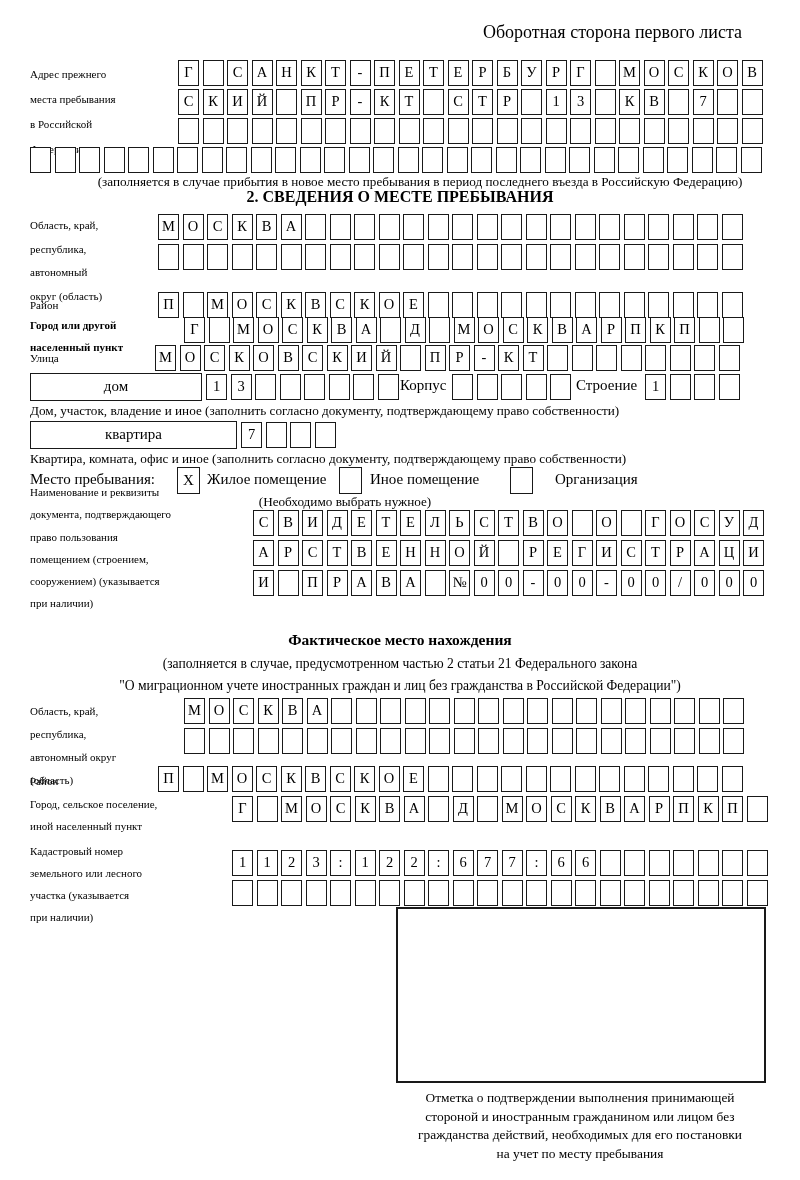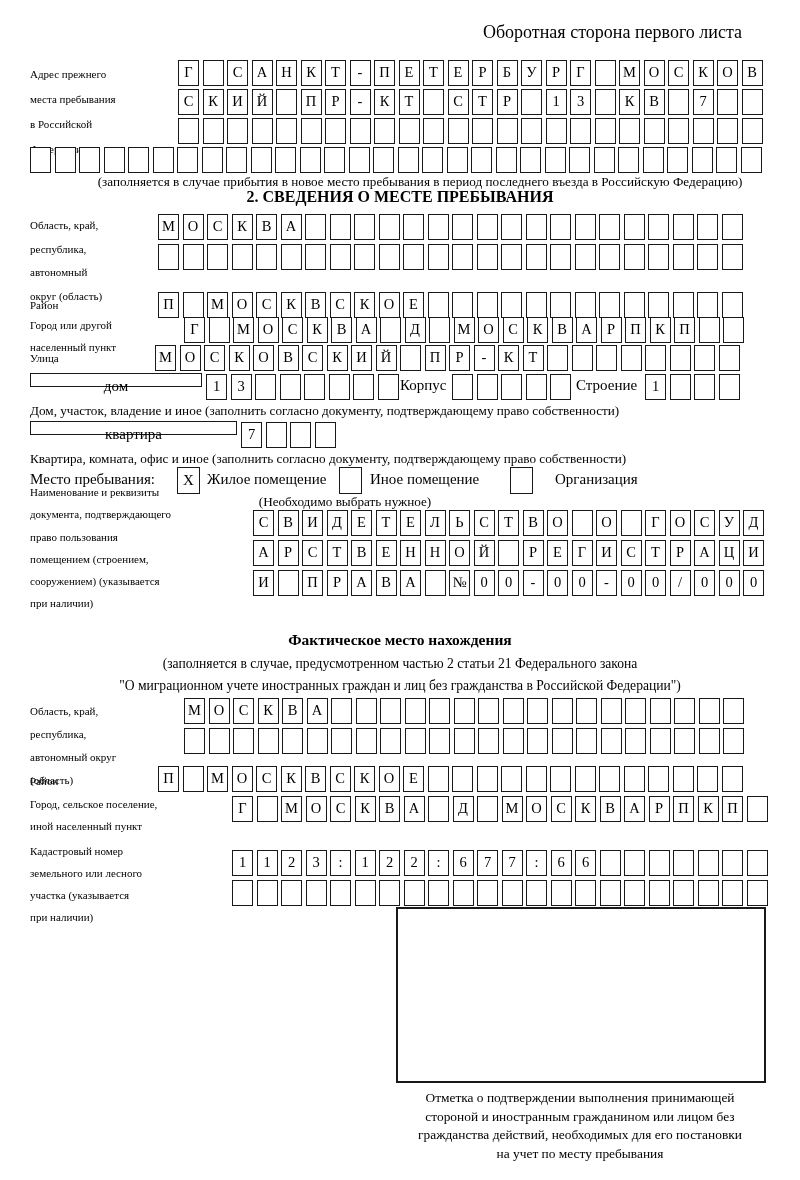--- a/index.html
+++ b/index.html
@@ -12,21 +12,21 @@
   .lbl.wide{line-height:25px;}
   .cap{position:absolute;font-size:13.2px;}
   .center{left:0;width:800px;text-align:center;padding-left:20px;}
   .title{position:absolute;left:0;width:800px;text-align:center;
          font-size:16px;font-weight:bold;}
   .cellrow{position:absolute;display:flex;gap:3.5px;}
   .cell{display:inline-block;width:21px;height:26px;box-sizing:border-box;
         border:1.6px solid #191919;font-size:14.5px;line-height:23px;
         text-align:center;background:#fff;}
   .bigbox{position:absolute;box-sizing:border-box;border:1.6px solid #191919;
-          height:14px;font-size:15px;text-align:center;line-height:25px;}
+          height:28px;font-size:15px;text-align:center;line-height:25px;}
   .chk{position:absolute;box-sizing:border-box;width:23px;height:27px;
        border:1.6px solid #191919;font-size:15px;text-align:center;line-height:24px;}
   .inline-lbl{position:absolute;font-size:15px;}
   .stamp{position:absolute;box-sizing:border-box;border:2px solid #191919;background:#fff;}
   .stampcap{position:absolute;font-size:13.4px;line-height:18.5px;
             text-align:center;white-space:pre-line;}
   .note{position:absolute;left:0;width:800px;text-align:center;
         font-size:13.6px;line-height:22px;white-space:pre-line;}
 </style>
 </head>
@@ -232,21 +232,21 @@
       <span class="cell"></span>
       <span class="cell"></span>
       <span class="cell"></span>
       <span class="cell"></span>
       <span class="cell"></span>
       <span class="cell"></span>
       <span class="cell"></span>
       <span class="cell"></span>
     </div>
 
-  <div class="lbl" style="left:30px;top:314px;width:150px;line-height:22px;">Город или другой
+  <div class="lbl" style="left:30px;top:314px;width:150px;line-height:22px;font-weight:bold;">Город или другой
 населенный пункт</div>
   <div class="cellrow" style="left:184px;top:317px;">
       <span class="cell">Г</span>
       <span class="cell"></span>
       <span class="cell">М</span>
       <span class="cell">О</span>
       <span class="cell">С</span>
       <span class="cell">К</span>
       <span class="cell">В</span>
       <span class="cell">А</span>

